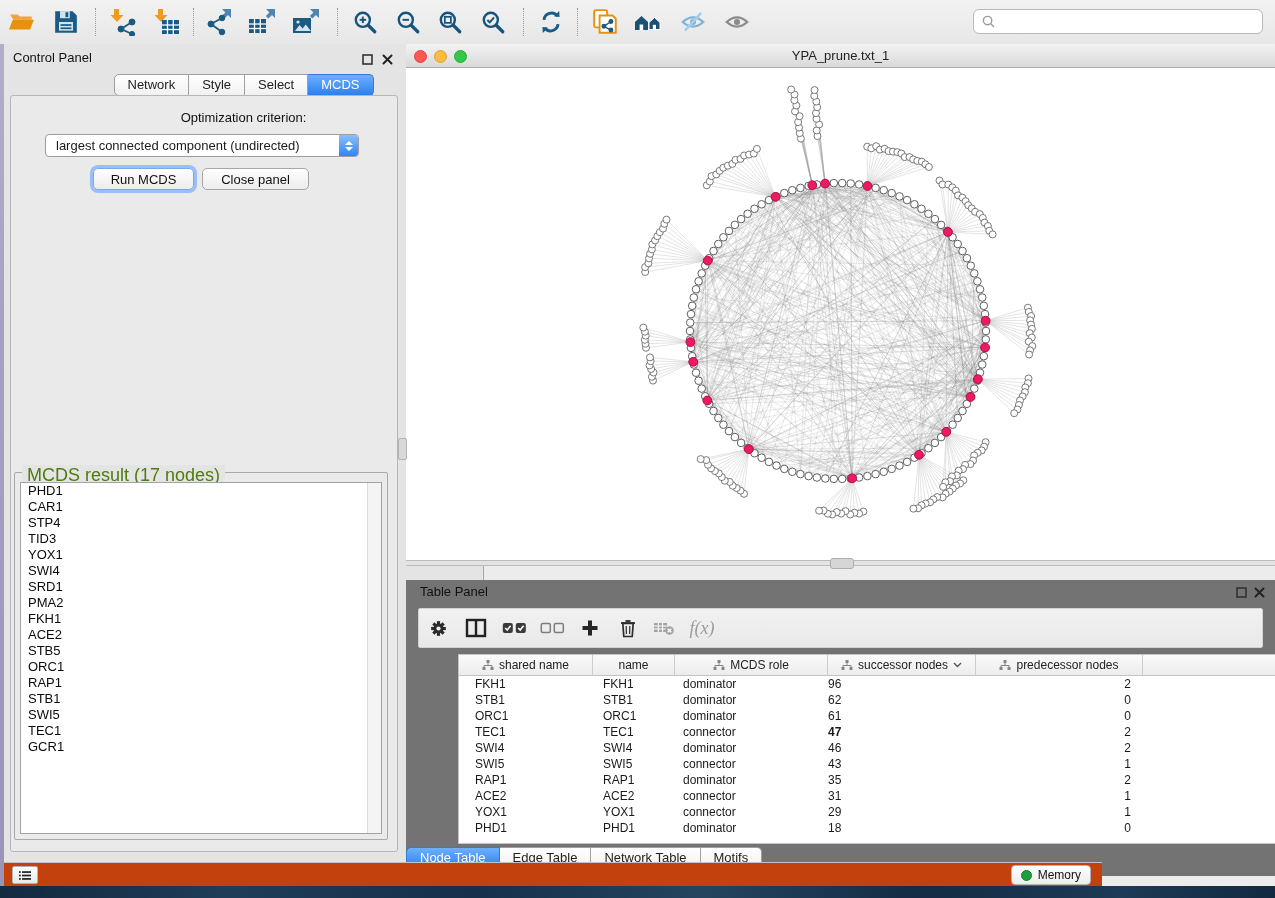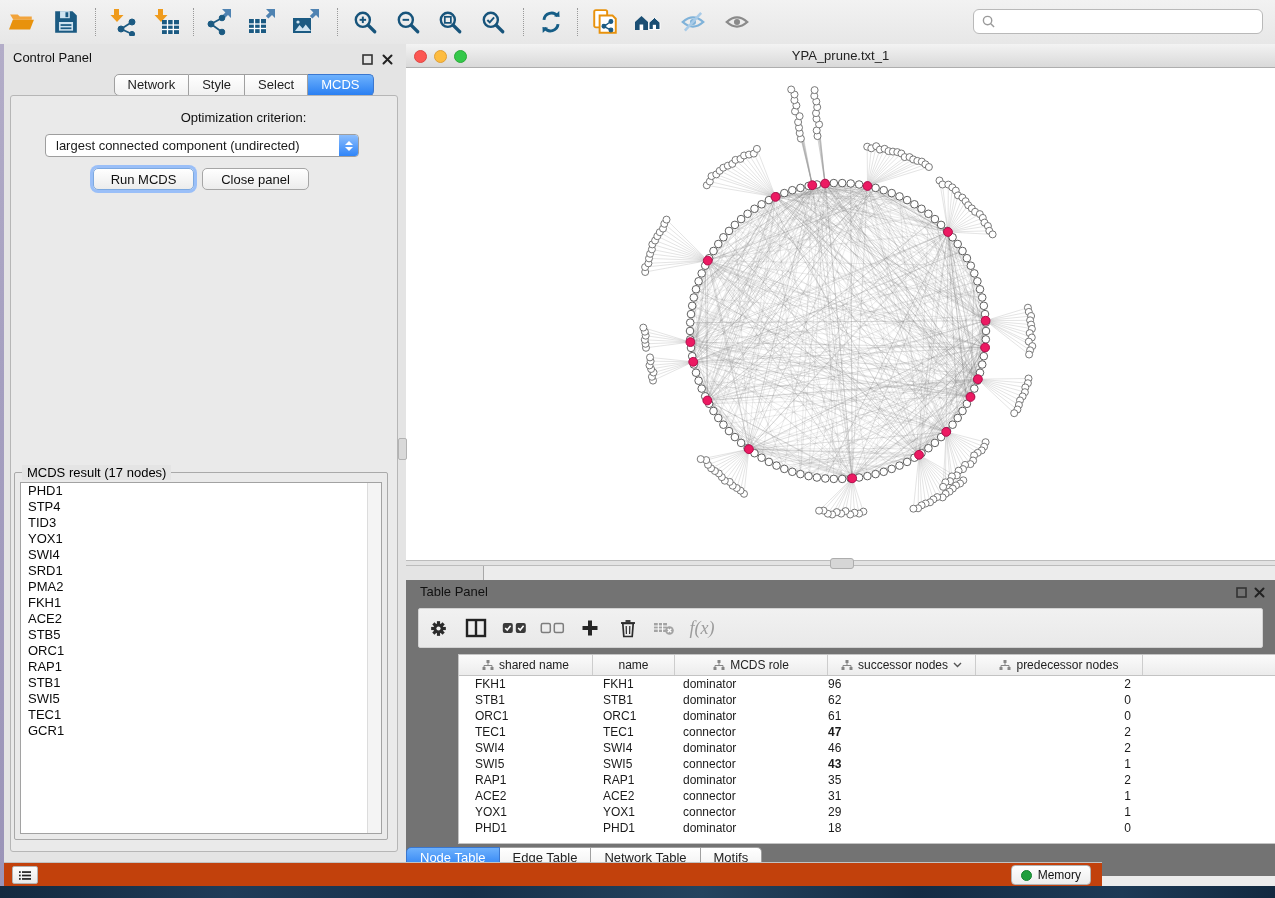--- a/index.html
+++ b/index.html
@@ -32,21 +32,21 @@
   .ccontent{position:absolute;left:6px;top:51px;width:388px;height:757px;border:1px solid #b6b6b6;border-radius:3px;background:#eaeaea;box-sizing:border-box;}
   .optlabel{position:absolute;left:0;top:66px;width:100%;text-align:center;font-size:13px;color:#111;}
   .dropdown{position:absolute;left:41px;top:90px;width:314px;height:23px;background:#fff;border:1px solid #9e9e9e;border-radius:4px;box-sizing:border-box;display:flex;align-items:center;font-size:13px;}
   .dropdown .val{padding-left:10px;flex:1;white-space:nowrap;overflow:hidden;}
   .stepper{width:19px;height:21px;border-radius:0 3px 3px 0;background:linear-gradient(#8cbefd,#3085f8);display:flex;flex-direction:column;align-items:center;justify-content:center;gap:2px;}
   .stepper .up{width:0;height:0;border-left:4px solid transparent;border-right:4px solid transparent;border-bottom:4px solid #fff;}
   .stepper .dn{width:0;height:0;border-left:4px solid transparent;border-right:4px solid transparent;border-top:4px solid #fff;}
   .btn{position:absolute;top:124px;height:22px;background:linear-gradient(#ffffff,#ececec);border:1px solid #a6a6a6;border-radius:5px;font-size:13px;color:#111;font-family:inherit;}
   .btn.focusring{box-shadow:0 0 0 3px rgba(110,168,255,.65);border-color:#7da9e0;}
   .groupbox{position:absolute;left:10px;top:428px;width:372px;height:366px;border:1px solid #a9a9a9;border-radius:2px;}
-  .groupbox .gb-label{position:absolute;top:-8px;left:7px;background:#e4e4e4;padding:0 5px;font-size:13px;color:#000000;}
+  .groupbox .gb-label{position:absolute;top:-8px;left:7px;background:#e4e4e4;padding:0 5px;font-size:18px;color:#4d7c0f;}
   .mcds-list{position:absolute;left:5px;top:9px;width:362px;height:352px;background:#fff;border:1px solid #a2a2a2;box-sizing:border-box;overflow:hidden;}
   .mcds-list .scrolltrack{position:absolute;right:0;top:0;width:13px;height:100%;background:#f4f4f4;border-left:1px solid #dcdcdc;}
   .mcds-list .item{height:16px;line-height:16px;padding-left:7px;font-size:13px;color:#0a0a0a;}
   
   .nettitle{left:406px;top:44px;width:869px;height:24px;background:linear-gradient(#f3f3f3,#d9d9d9);border-bottom:1px solid #aeaeae;box-sizing:border-box;}
   .tl{position:absolute;top:6px;width:13px;height:13px;border-radius:50%;box-sizing:border-box;}
   .tl.red{left:8px;background:#fc5753;border:1px solid #de4643;}
   .tl.yel{left:28px;background:#fdbc40;border:1px solid #dfa036;}
   .tl.grn{left:48px;background:#34c84a;border:1px solid #2aaa38;}
   .nettitle .ttext{position:absolute;left:0;top:4px;width:100%;text-align:center;font-size:13px;color:#222;}
@@ -266,20 +266,21 @@
         <div class="dn"></div>
       </div>
   </div>
   <button class="btn focusring" style="left:89px;width:101px">Run MCDS</button>
   <button class="btn" style="left:198px;width:107px">Close panel</button>
   <div class="groupbox">
     <span class="gb-label">MCDS result (17 nodes)</span>
     <div class="mcds-list">
       <div>
           <div class="item">PHD1</div>
+          <div class="item">CAR1</div>
           <div class="item">STP4</div>
           <div class="item">TID3</div>
           <div class="item">YOX1</div>
           <div class="item">SWI4</div>
           <div class="item">SRD1</div>
           <div class="item">PMA2</div>
           <div class="item">FKH1</div>
           <div class="item">ACE2</div>
           <div class="item">STB5</div>
           <div class="item">ORC1</div>
@@ -1503,21 +1504,21 @@
           <div class="td c0" style="width: 134px;">SWI4</div>
           <div class="td c1" style="width: 82px;">SWI4</div>
           <div class="td c2" style="width: 153px;">dominator</div>
           <div class="td c3" style="width: 148px;">46</div>
           <div class="td c4" style="width: 167px;">2</div>
         </div>
         <div class="trow">
           <div class="td c0" style="width: 134px;">SWI5</div>
           <div class="td c1" style="width: 82px;">SWI5</div>
           <div class="td c2" style="width: 153px;">connector</div>
-          <div class="td c3" style="width: 148px; font-weight: bold;">43</div>
+          <div class="td c3" style="width: 148px;">43</div>
           <div class="td c4" style="width: 167px;">1</div>
         </div>
         <div class="trow">
           <div class="td c0" style="width: 134px;">RAP1</div>
           <div class="td c1" style="width: 82px;">RAP1</div>
           <div class="td c2" style="width: 153px;">dominator</div>
           <div class="td c3" style="width: 148px;">35</div>
           <div class="td c4" style="width: 167px;">2</div>
         </div>
         <div class="trow">

